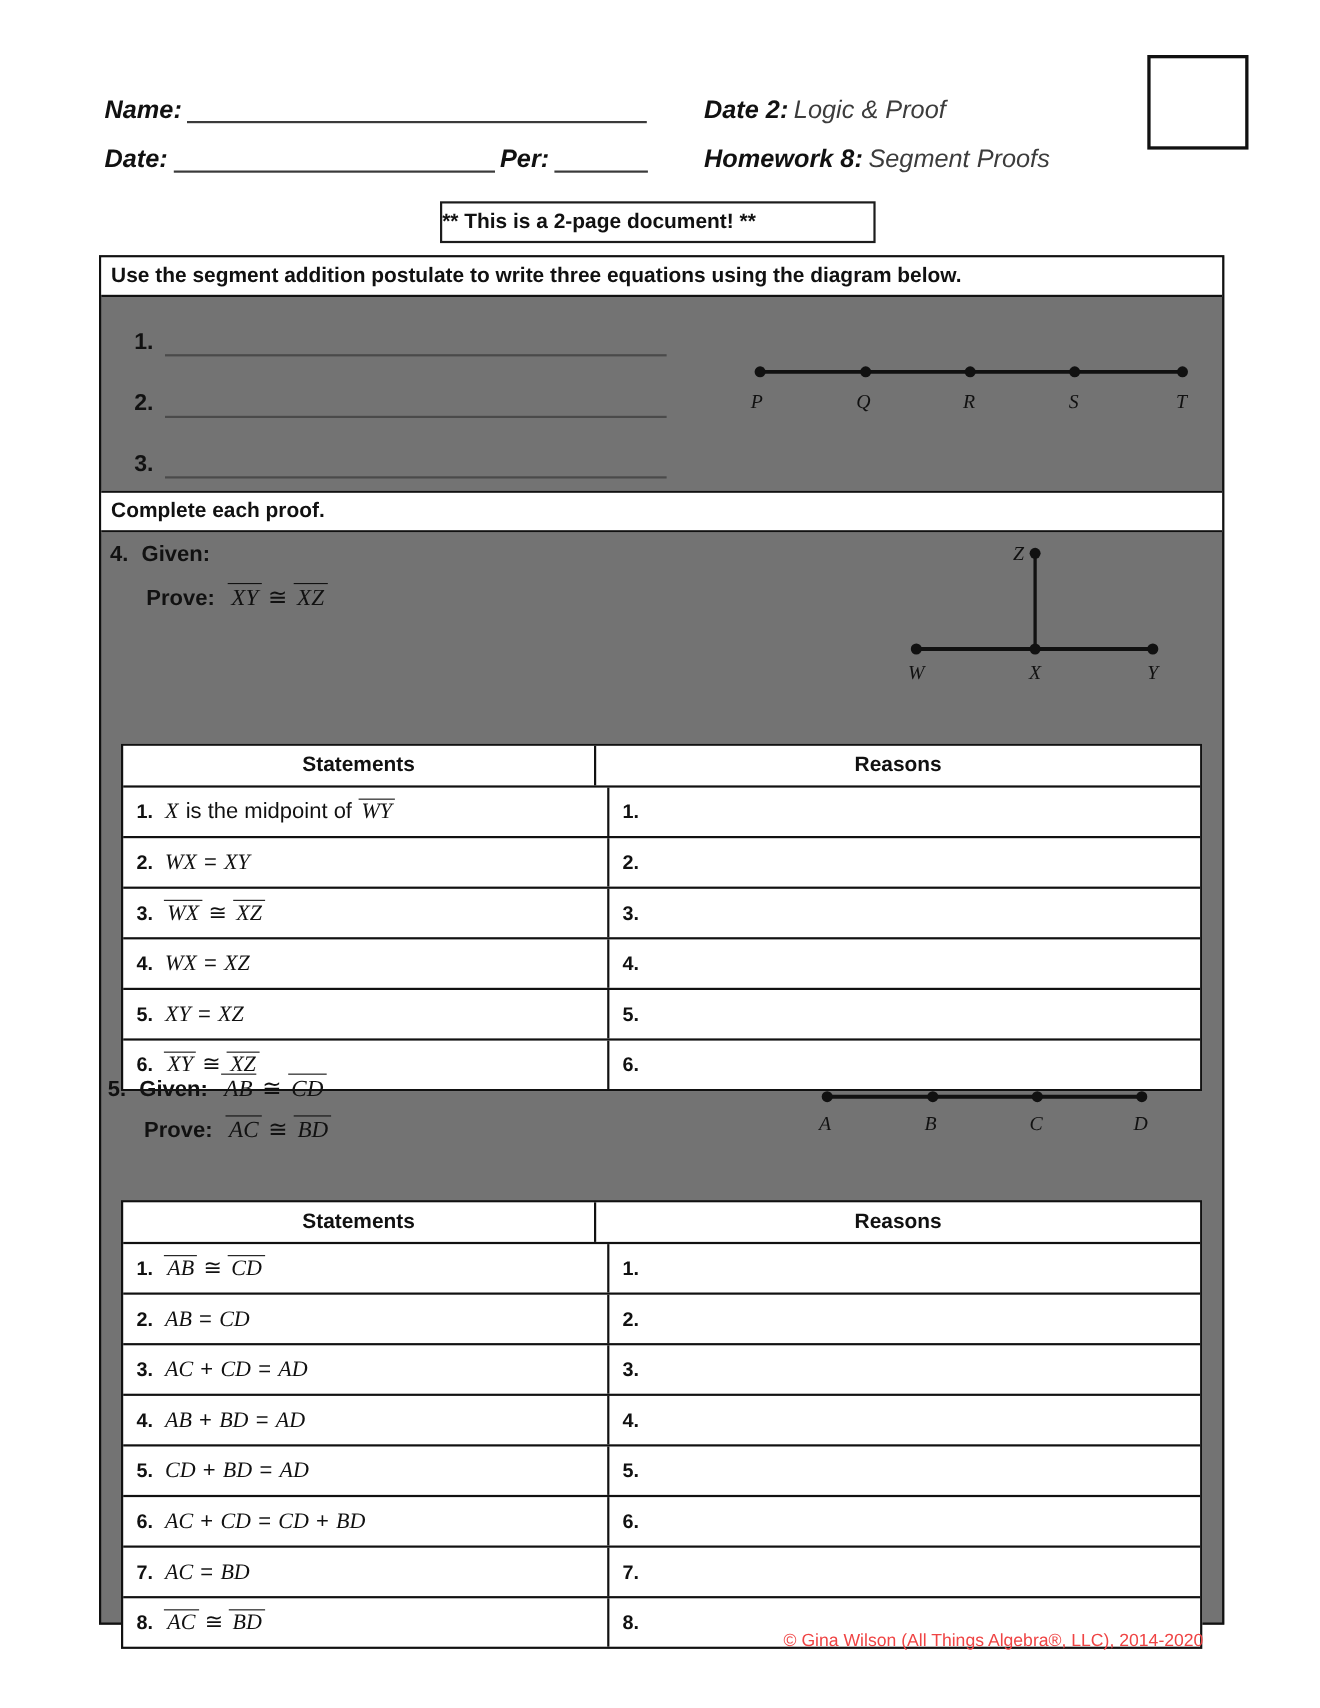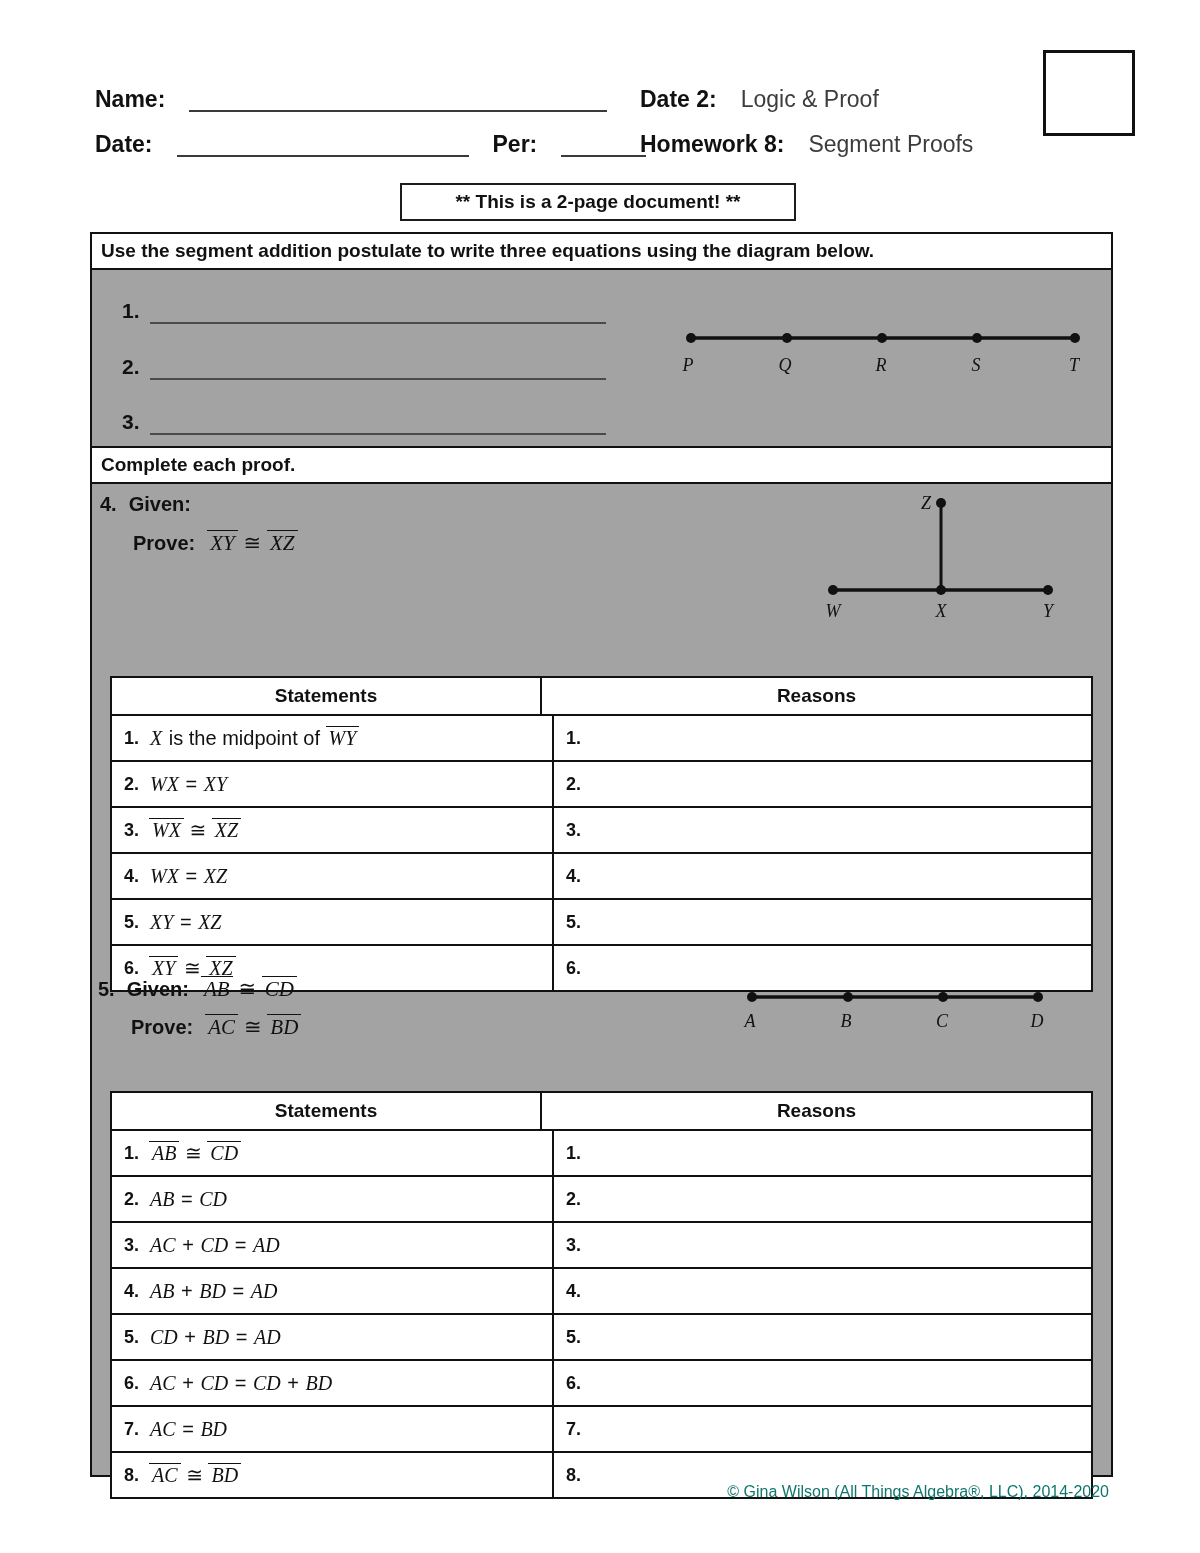--- a/index.html
+++ b/index.html
@@ -1,27 +1,27 @@
 <!DOCTYPE html>
 <html><head>
 <meta charset="utf-8">
 <style>
   html,body{margin:0;padding:0;background:#e9e9e9;}
   .page{position:relative;width:1200px;height:1553px;background:#ffffff;margin:0 auto;
         font-family:"Liberation Sans",sans-serif;color:#111;overflow:hidden;}
   
-  .hline{position:absolute;display:flex;gap:24px;align-items:flex-end;height:28px;}
+  .hline{position:absolute;display:flex;gap:5px;align-items:flex-end;height:28px;font-style:italic;}
   .hlabel{font-weight:bold;font-size:23px;line-height:26px;white-space:nowrap;}
   .hvalue{font-size:23px;line-height:26px;color:#3c3c3c;white-space:nowrap;}
   .wline{border-bottom:2.5px solid #3a3a3a;height:24px;flex:none;}
   .corner-box{position:absolute;left:1043px;top:50px;width:86px;height:80px;border:3px solid #111;background:#fff;}
   .banner{position:absolute;left:400px;top:183px;width:392px;height:34px;border:2px solid #1c1c1c;
-          text-align:center;line-height:34px;font-weight:bold;font-size:19px;}
-  
-  .main-box{position:absolute;left:90px;top:232px;width:1019px;height:1241px;border:2px solid #111;background:#a3a3a3;}
+          text-align:left;line-height:34px;font-weight:bold;font-size:19px;}
+  
+  .main-box{position:absolute;left:90px;top:232px;width:1019px;height:1241px;border:2px solid #111;background:#737373;}
   .band{position:absolute;left:0;right:0;height:34px;line-height:34px;padding-left:9px;
         font-weight:bold;font-size:19px;border-bottom:2px solid #111;background:#fff;}
   .band.mid{border-top:2px solid #111;}
   
   .blank{position:absolute;display:flex;gap:10px;align-items:flex-end;height:28px;}
   .bnum{font-weight:bold;font-size:21px;line-height:26px;}
   .bline{width:456px;border-bottom:2px solid #4a4a4a;height:26px;}
   
   .gp-line{position:absolute;display:flex;gap:12px;align-items:flex-end;}
   .pnum{font-weight:bold;font-size:20px;line-height:24px;}
@@ -41,21 +41,21 @@
   .ptable .trow:last-child{border-bottom:none;}
   .tcell{display:flex;align-items:center;}
   .stmt-cell{width:428px;border-right:2px solid #111;padding-left:12px;gap:10px;}
   .reason-cell{flex:1;padding-left:12px;}
   .rnum{font-weight:bold;font-size:18px;white-space:nowrap;}
   .mathtxt{font-size:20px;line-height:1.1;}
   
   .diag{position:absolute;}
   .diag text{font-family:"Liberation Serif",serif;font-style:italic;font-size:18px;fill:#111;}
   
-  .footer{position:absolute;top:1483px;right:91px;font-size:16px;color:#0f766e;}
+  .footer{position:absolute;top:1483px;right:106px;font-size:16px;color:#ef4444;}
 </style>
 </head>
 <body>
 
 <div class="page">
 
   <div class="hline" style="left:95px;top:84px;">
     <span class="hlabel">Name:</span>
     <span class="wline" style="width:418px;"></span>
   </div>

